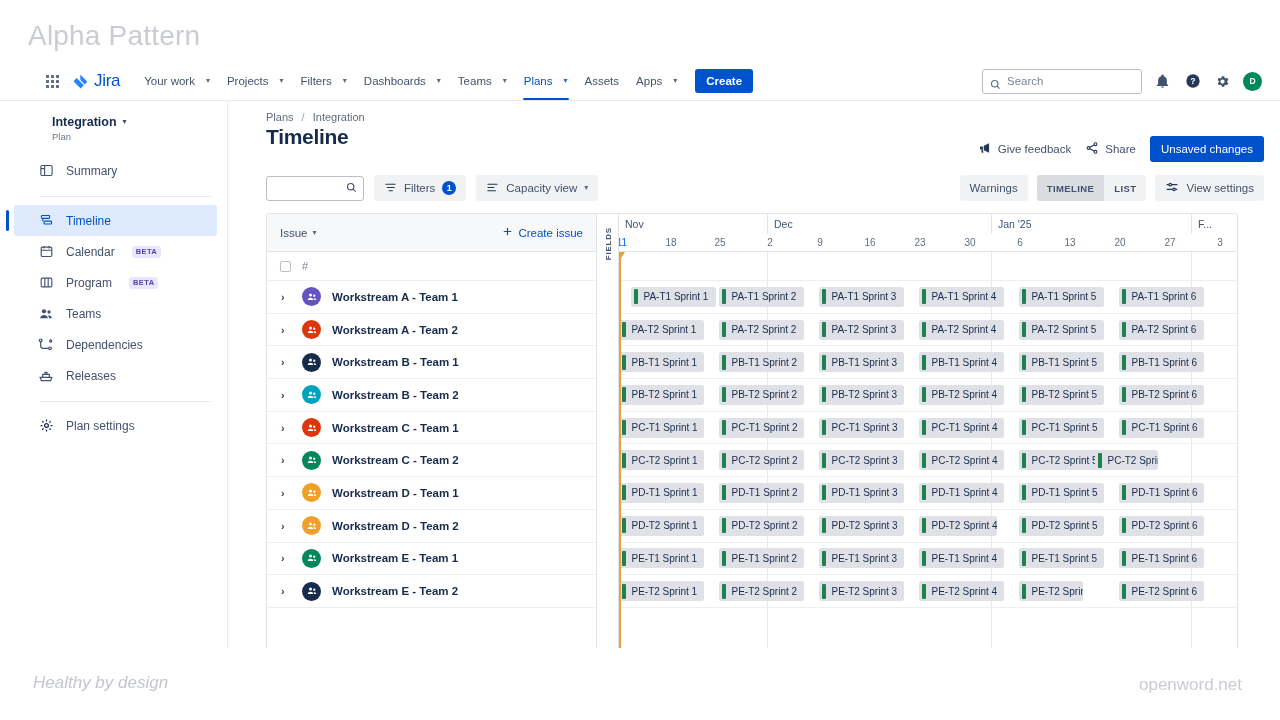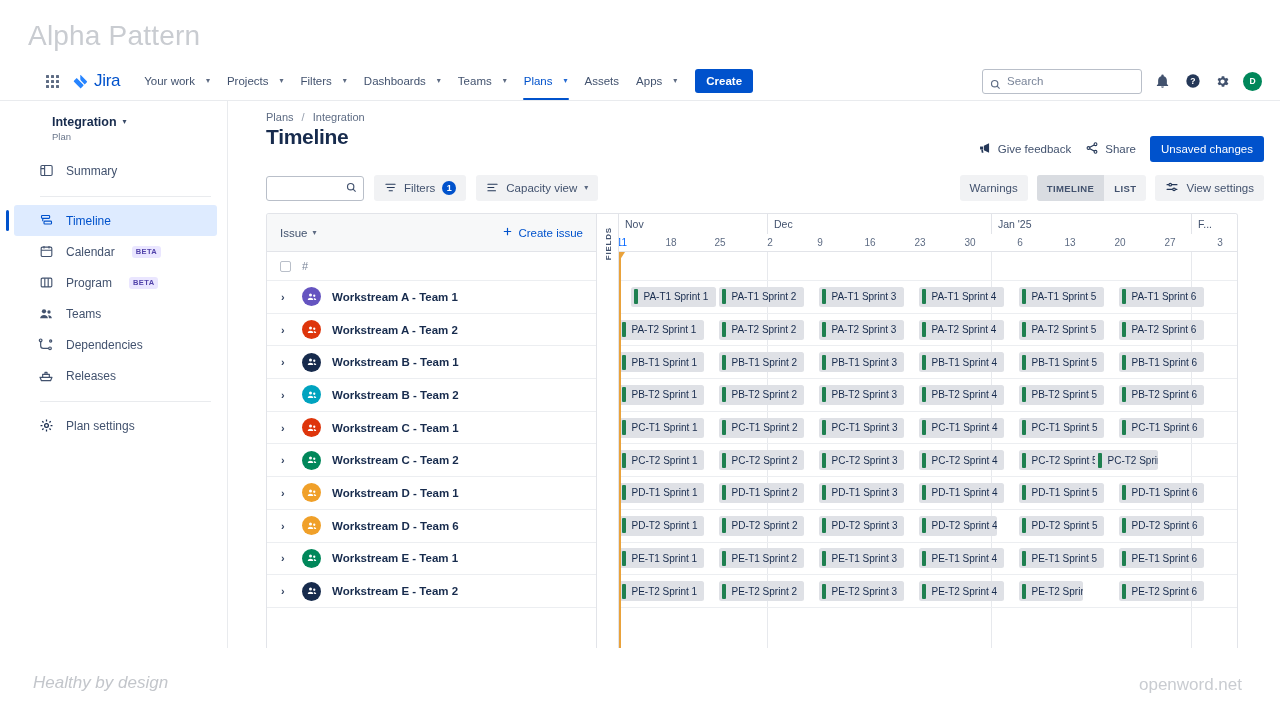--- a/index.html
+++ b/index.html
@@ -609,21 +609,21 @@
               <div class="row">
                 <span class="chev">›</span>
                 <span class="av" style="background:#F0A029">
                   <svg width="12" height="12" viewBox="0 0 24 24" fill="#fff">
                     <circle cx="9" cy="8" r="3"></circle>
                     <circle cx="16.5" cy="9.5" r="2.3"></circle>
                     <path d="M3.5 18c0-2.8 2.5-4.6 5.5-4.6s5.5 1.8 5.5 4.6z"></path>
                     <path d="M15.3 13.8c2.6.1 5.2 1.2 5.2 4.2h-4c0-1.7-.4-3.1-1.2-4.2z"></path>
                   </svg>
                 </span>
-                <span class="row-label">Workstream D - Team 6</span>
+                <span class="row-label">Workstream D - Team 2</span>
               </div>
               <div class="row">
                 <span class="chev">›</span>
                 <span class="av" style="background:#00875A">
                   <svg width="12" height="12" viewBox="0 0 24 24" fill="#fff">
                     <circle cx="9" cy="8" r="3"></circle>
                     <circle cx="16.5" cy="9.5" r="2.3"></circle>
                     <path d="M3.5 18c0-2.8 2.5-4.6 5.5-4.6s5.5 1.8 5.5 4.6z"></path>
                     <path d="M15.3 13.8c2.6.1 5.2 1.2 5.2 4.2h-4c0-1.7-.4-3.1-1.2-4.2z"></path>
                   </svg>

